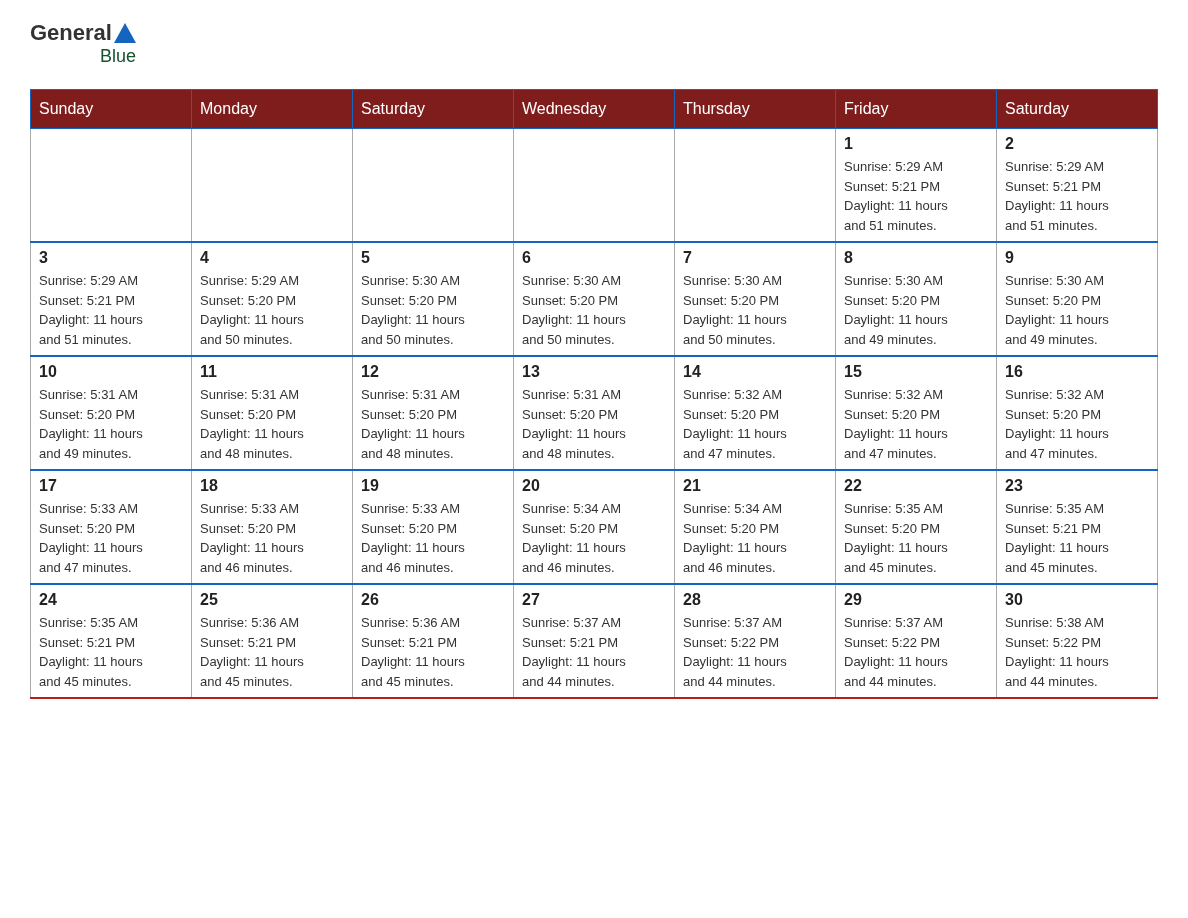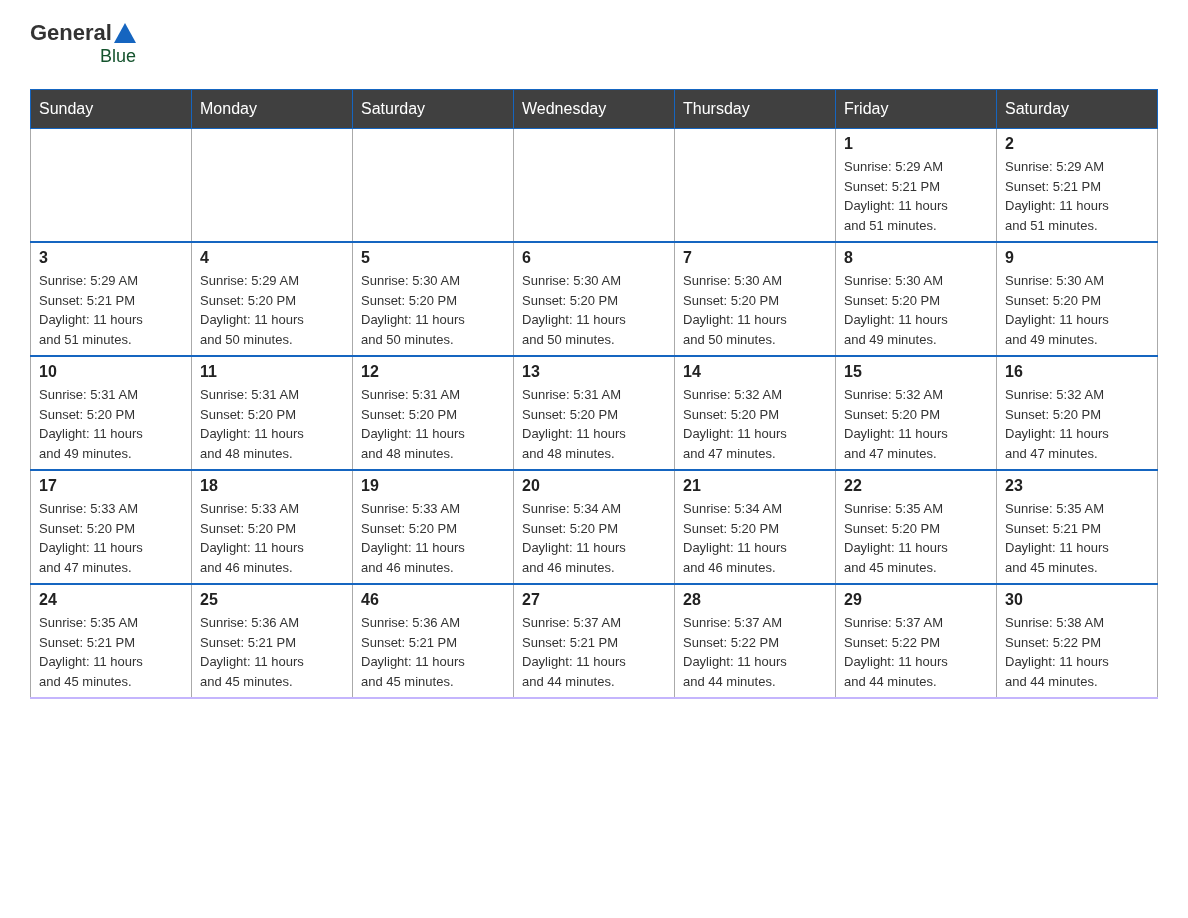--- a/index.html
+++ b/index.html
@@ -56,21 +56,21 @@
       font-size: 20px;
       color: #444;
       font-weight: normal;
     }
     .calendar-table {
       width: 100%;
       border-collapse: collapse;
       margin-top: 8px;
     }
     .calendar-table th {
-      background: #404040;
+      background: #7f1d1d;
       color: #fff;
       padding: 10px 8px;
       text-align: left;
       font-size: 16px;
       font-weight: normal;
       border: 1px solid #1565c0;
     }
     .calendar-table td {
       border: 1px solid #aaa;
       vertical-align: top;
@@ -87,21 +87,21 @@
     }
     .day-info {
       font-size: 13px;
       color: #333;
       line-height: 1.5;
     }
     .empty-cell {
       background: #fff;
     }
     tr:last-child td {
-      border-bottom: 2px solid #c4b5fd;
+      border-bottom: 2px solid #b91c1c;
     }
     .calendar-table tr td:first-child,
     .calendar-table tr td:last-child {
     }
     .row-top-border td {
       border-top: 2px solid #1565c0;
     }
   </style>
 </head>
 <body>
@@ -320,21 +320,21 @@
 and 45 minutes.</div>
         </td>
         <td>
           <span class="day-number">25</span>
           <div class="day-info" style="white-space: pre-line;">Sunrise: 5:36 AM
 Sunset: 5:21 PM
 Daylight: 11 hours
 and 45 minutes.</div>
         </td>
         <td>
-          <span class="day-number">46</span>
+          <span class="day-number">26</span>
           <div class="day-info" style="white-space: pre-line;">Sunrise: 5:36 AM
 Sunset: 5:21 PM
 Daylight: 11 hours
 and 45 minutes.</div>
         </td>
         <td>
           <span class="day-number">27</span>
           <div class="day-info" style="white-space: pre-line;">Sunrise: 5:37 AM
 Sunset: 5:21 PM
 Daylight: 11 hours

